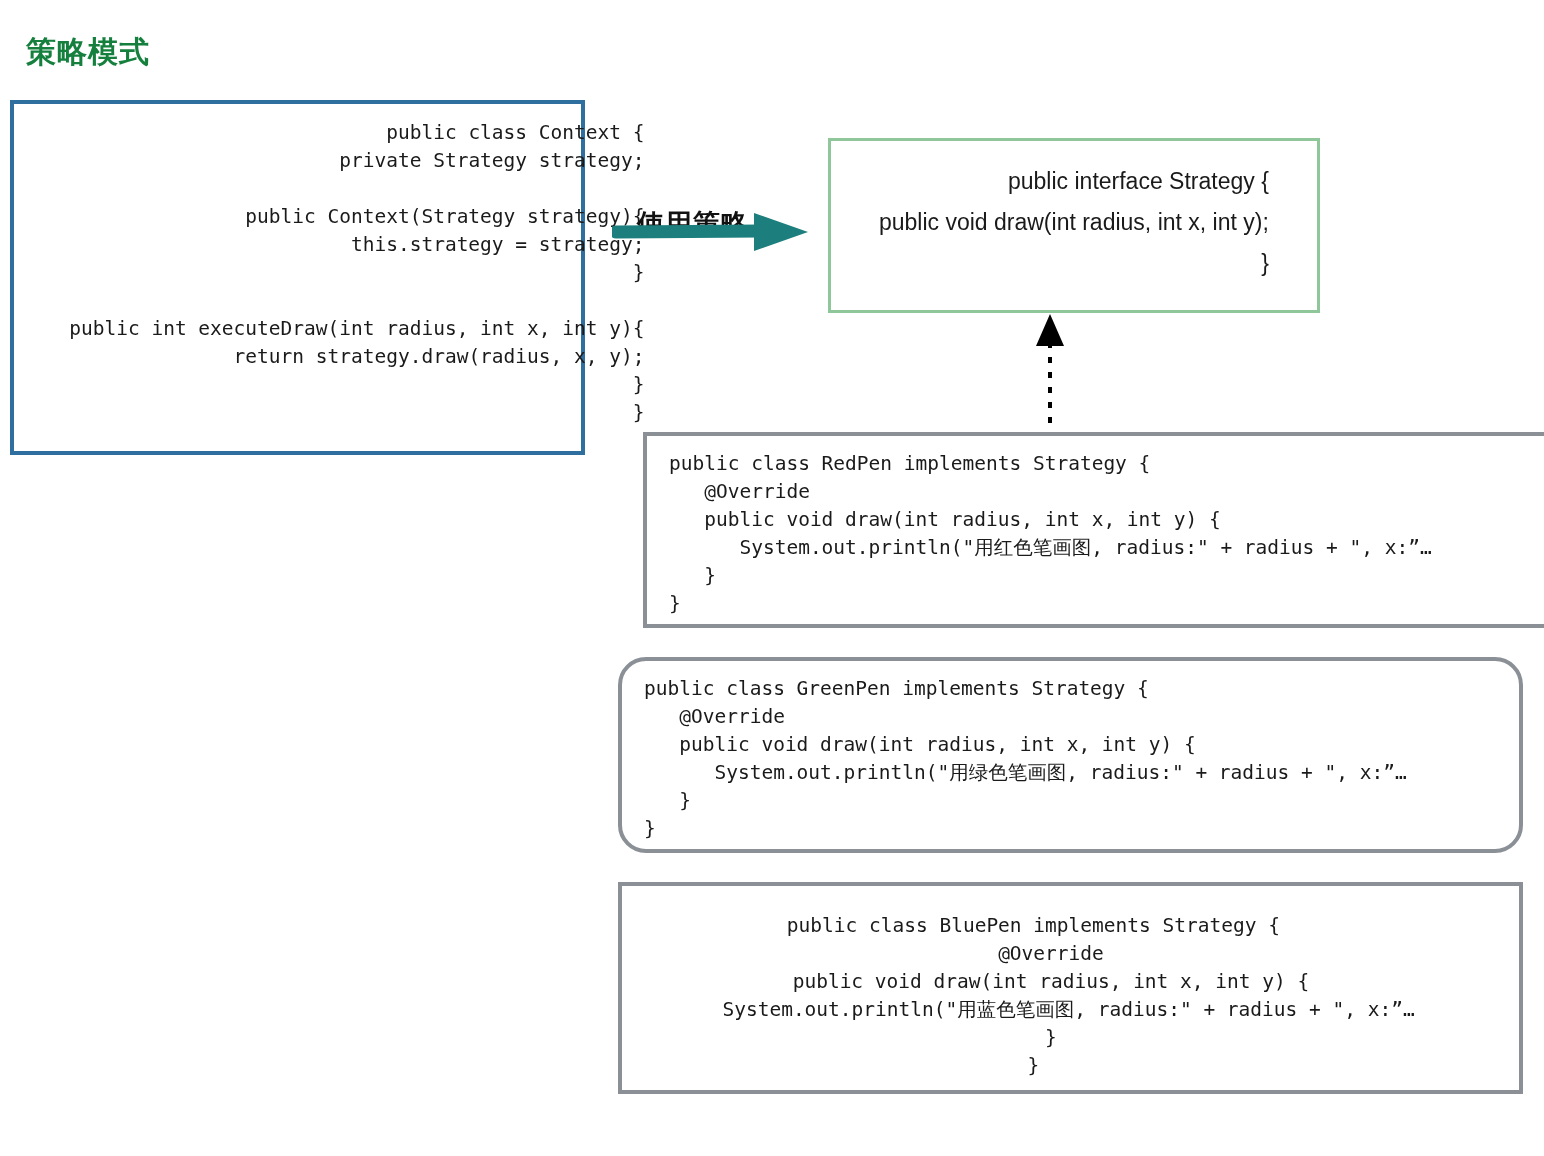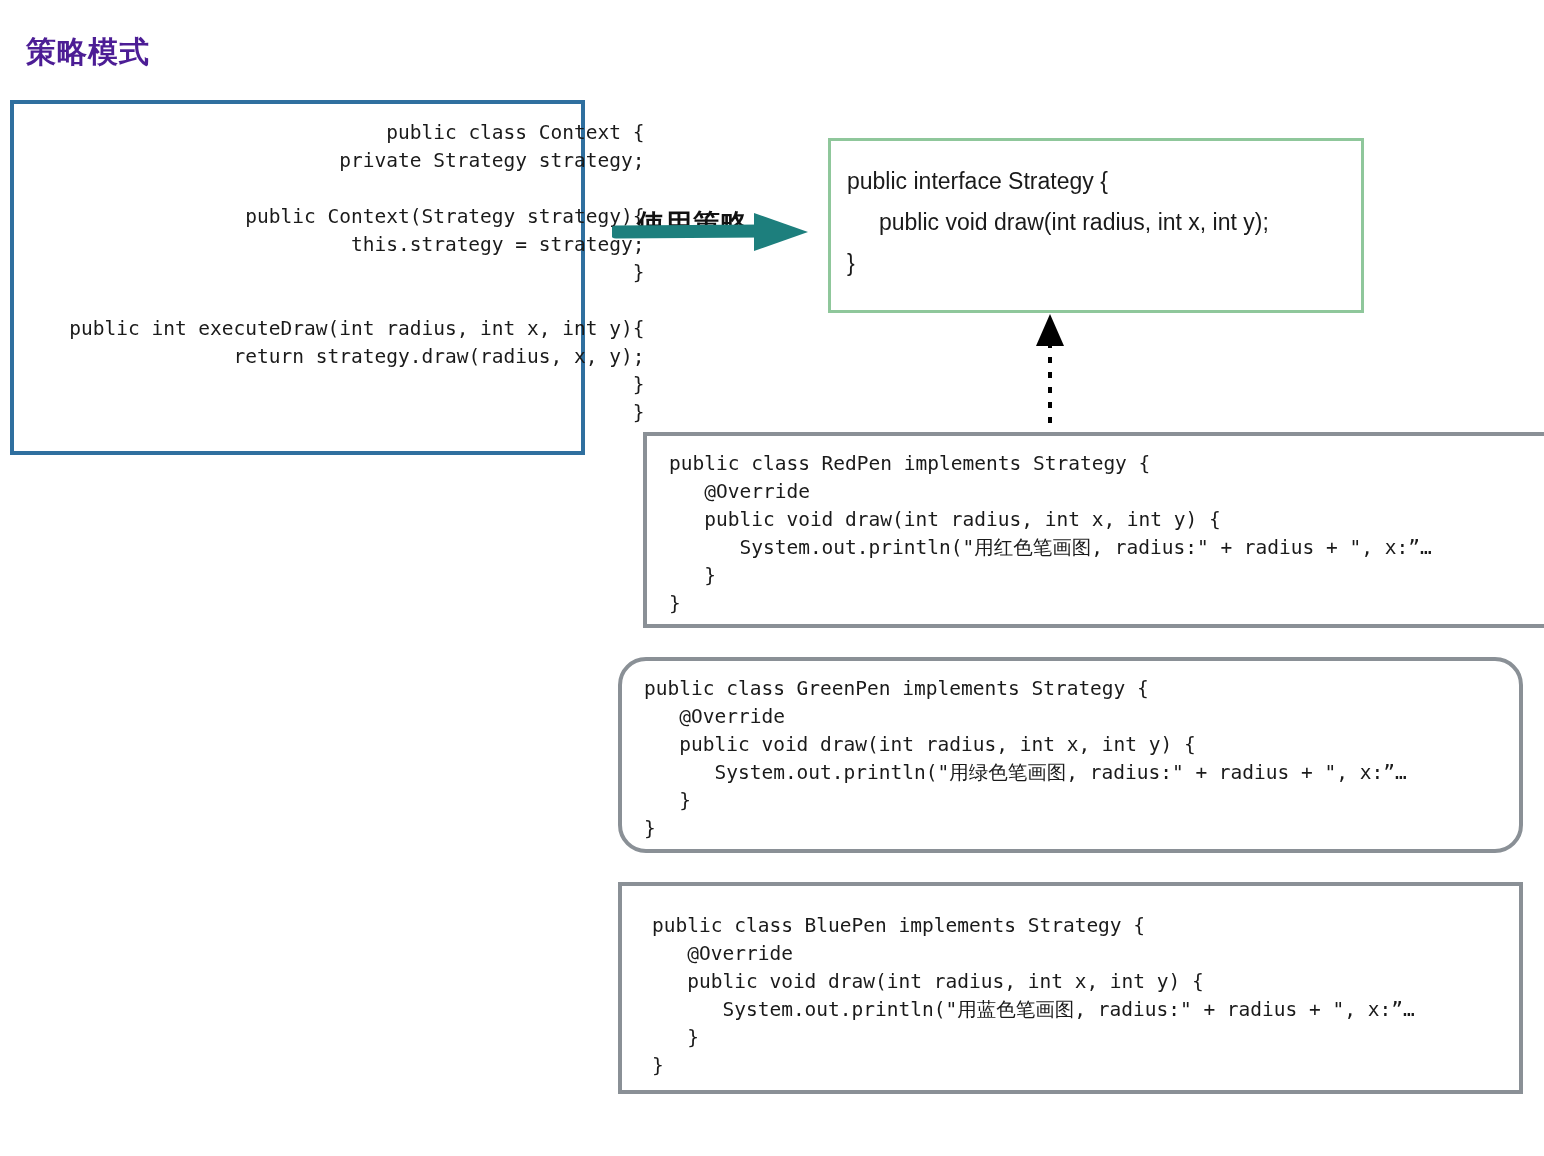--- a/index.html
+++ b/index.html
@@ -14,21 +14,21 @@
     font-family: "Liberation Sans", sans-serif;
     overflow: hidden;
   }
 
   #title {
     position: absolute;
     left: 26px;
     top: 32px;
     font-size: 30px;
     font-weight: bold;
-    color: #4c1d95;
+    color: #15803d;
     letter-spacing: 1px;
   }
 
   .code-box {
     position: absolute;
     box-sizing: border-box;
     background: #ffffff;
   }
 
   .code-text {
@@ -51,43 +51,44 @@
     position: absolute;
     left: 20px;
     top: 15px;
     text-align: right;
   }
 
   
   #strategy-box {
     left: 828px;
     top: 138px;
-    width: 536px;
+    width: 492px;
     height: 175px;
     border: 3px solid #8fc79b;
+    text-align: right;
   }
   #strategy-box .iface-text {
     position: absolute;
     left: 16px;
     top: 20px;
     font-family: "Liberation Sans", sans-serif;
     font-size: 23px;
     line-height: 41px;
     white-space: pre;
     color: #1a1a1a;
   }
 
   
   .impl-box {
     border: 4px solid #8a9096;
     width: 905px;
   }
   #redpen-box  { left: 618px; top: 432px; height: 196px; margin-left: 25px; }
   #greenpen-box{ left: 618px; top: 657px; height: 196px; border-radius: 28px; }
-  #bluepen-box { left: 618px; top: 882px; height: 212px; }
+  #bluepen-box { left: 618px; top: 882px; height: 212px; text-align: center; }
 
   .impl-box .code-text {
     position: absolute;
     left: 22px;
     top: 14px;
   }
   #bluepen-box .code-text { top: 26px; left: 30px; }
 
   
   #use-strategy-label {

